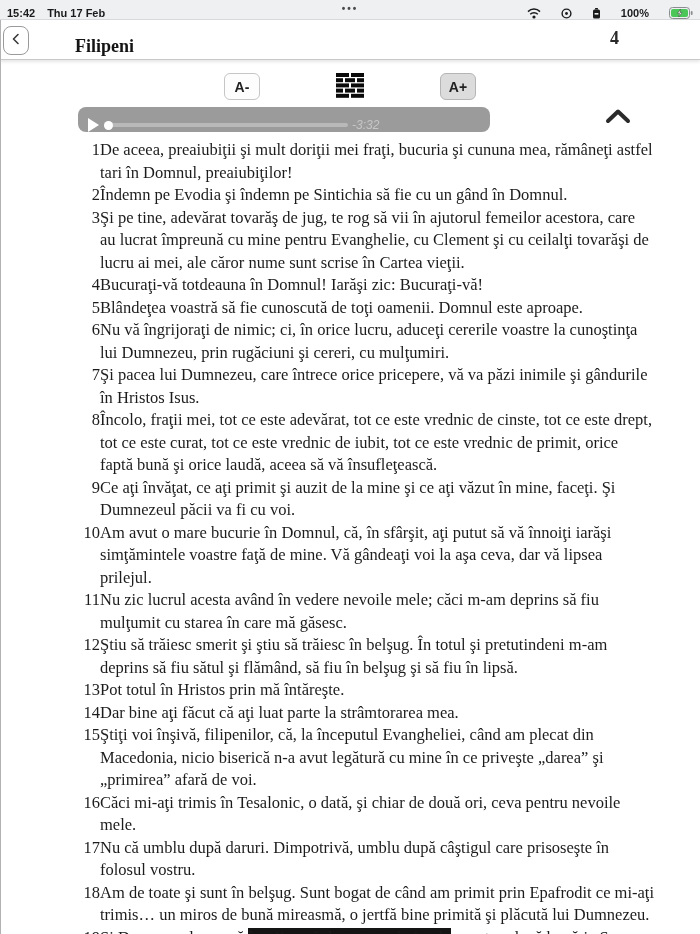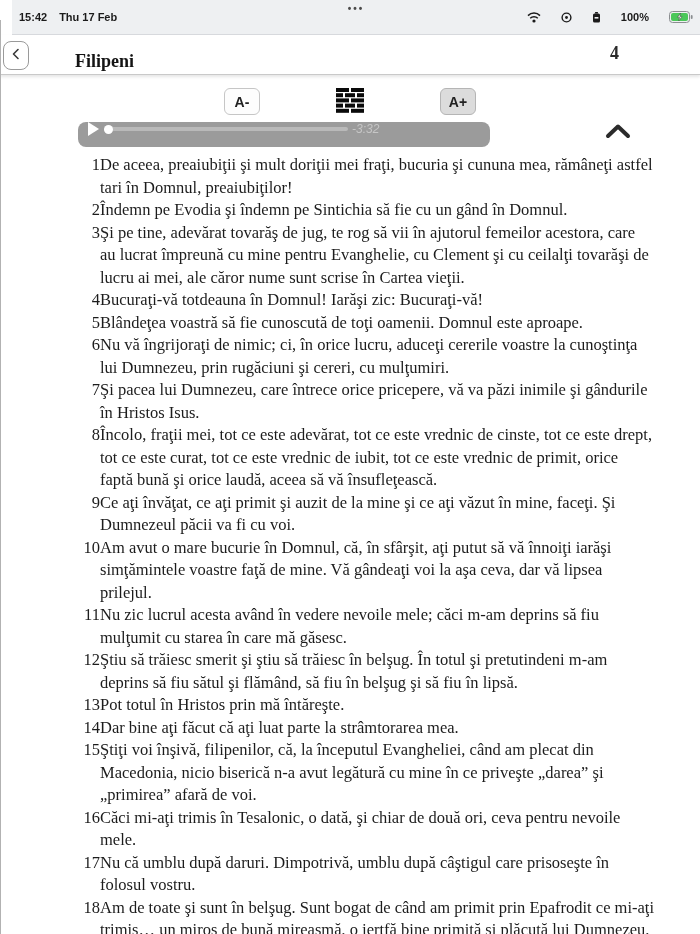--- a/index.html
+++ b/index.html
@@ -1,25 +1,24 @@
 <!DOCTYPE html>
 <html><head>
 <meta charset="utf-8">
 <style>
   * { margin: 0; padding: 0; box-sizing: border-box; }
   html, body { width: 700px; height: 934px; overflow: hidden; background: #fff; }
   body { font-family: "Liberation Sans", sans-serif; position: relative; }
 
   
   .status-bar {
-    height: 35px; background: #eef0f2; border-bottom: 1px solid #d8dade;
-    display: flex; align-items: center; justify-content: space-between;
+    height: 20px; background: #eef0f2; border-bottom: 1px solid #d8dade;
+    display: flex; align-items: flex-end; justify-content: space-between;
     padding: 0 7px; font-size: 11px; font-weight: 700; color: #1b1b1b;
     position: relative;
-    margin-left: 12px;
   }
   .sb-left { display: flex; gap: 12px; align-items: center; }
   .sb-center { position: absolute; left: 50%; transform: translateX(-50%);
     color: #4a4a4a; font-size: 10px; letter-spacing: 2px; top: 3px; }
   .sb-right { display: flex; gap: 20px; align-items: center; }
   .sb-right svg { display: block; }
 
   
   .page-edge { position: absolute; left: 0; top: 20px; bottom: 0; width: 1px;
     background: #b2b2b2; z-index: 9; }
@@ -56,21 +55,21 @@
   }
   .font-btn.pressed { background: #dcdcdc; border-color: #b5b5b5; }
   .layout-btn { background: transparent; border: none; cursor: pointer;
     display: flex; align-items: center; }
 
   
   .audio-row { margin-top: 7px; position: relative; height: 25px; }
   .audio-player {
     position: absolute; left: 78px; top: 0; width: 412px; height: 25px;
     background: #9b9b9b; border-radius: 8px;
-    display: flex; align-items: flex-start; padding: 0 10px; gap: 4px; font-style: italic;
+    display: flex; align-items: flex-end; padding: 0 10px; gap: 4px; font-style: italic;
   }
   .play-btn { background: none; border: none; width: 12px; height: 14px;
     padding: 0; cursor: pointer; display: flex; align-items: center; }
   .play-tri { width: 0; height: 0; border-left: 11px solid #fff;
     border-top: 7px solid transparent; border-bottom: 7px solid transparent; }
   .slider { position: relative; width: 244px; height: 14px; cursor: pointer; }
   .slider-track { position: absolute; left: 0; top: 5px; height: 4px;
     width: 100%; background: #b9b9b9; border-radius: 2px; }
   .slider-thumb { position: absolute; left: 0; top: 3px; width: 9px; height: 9px;
     border-radius: 50%; background: #fff; }

